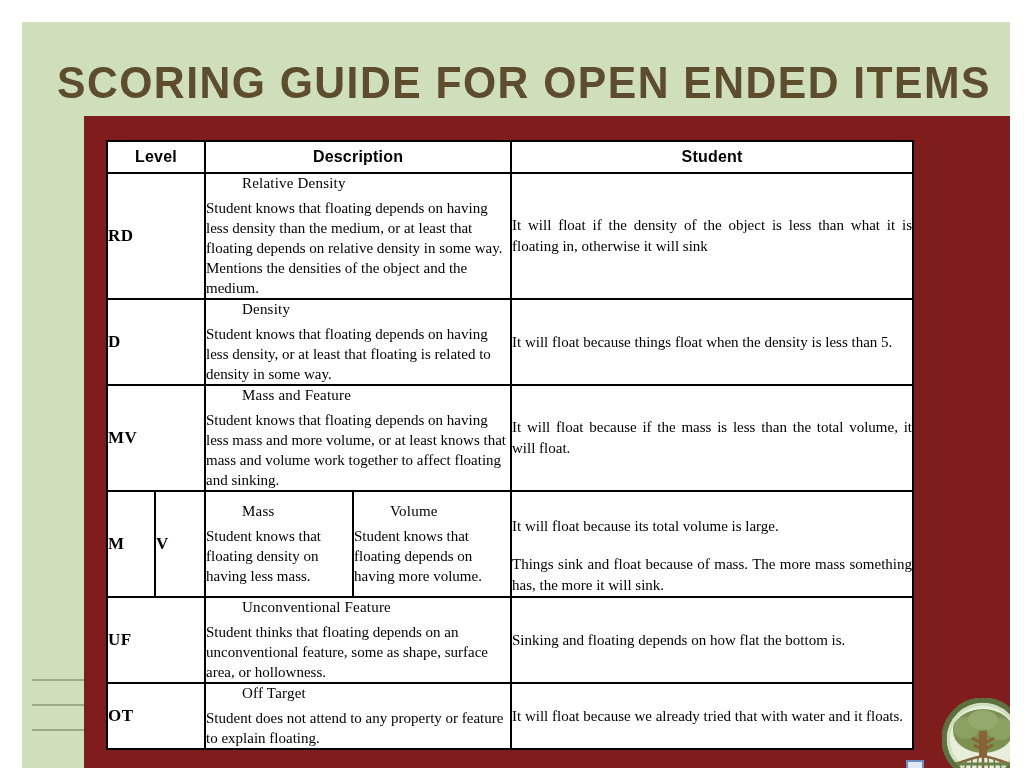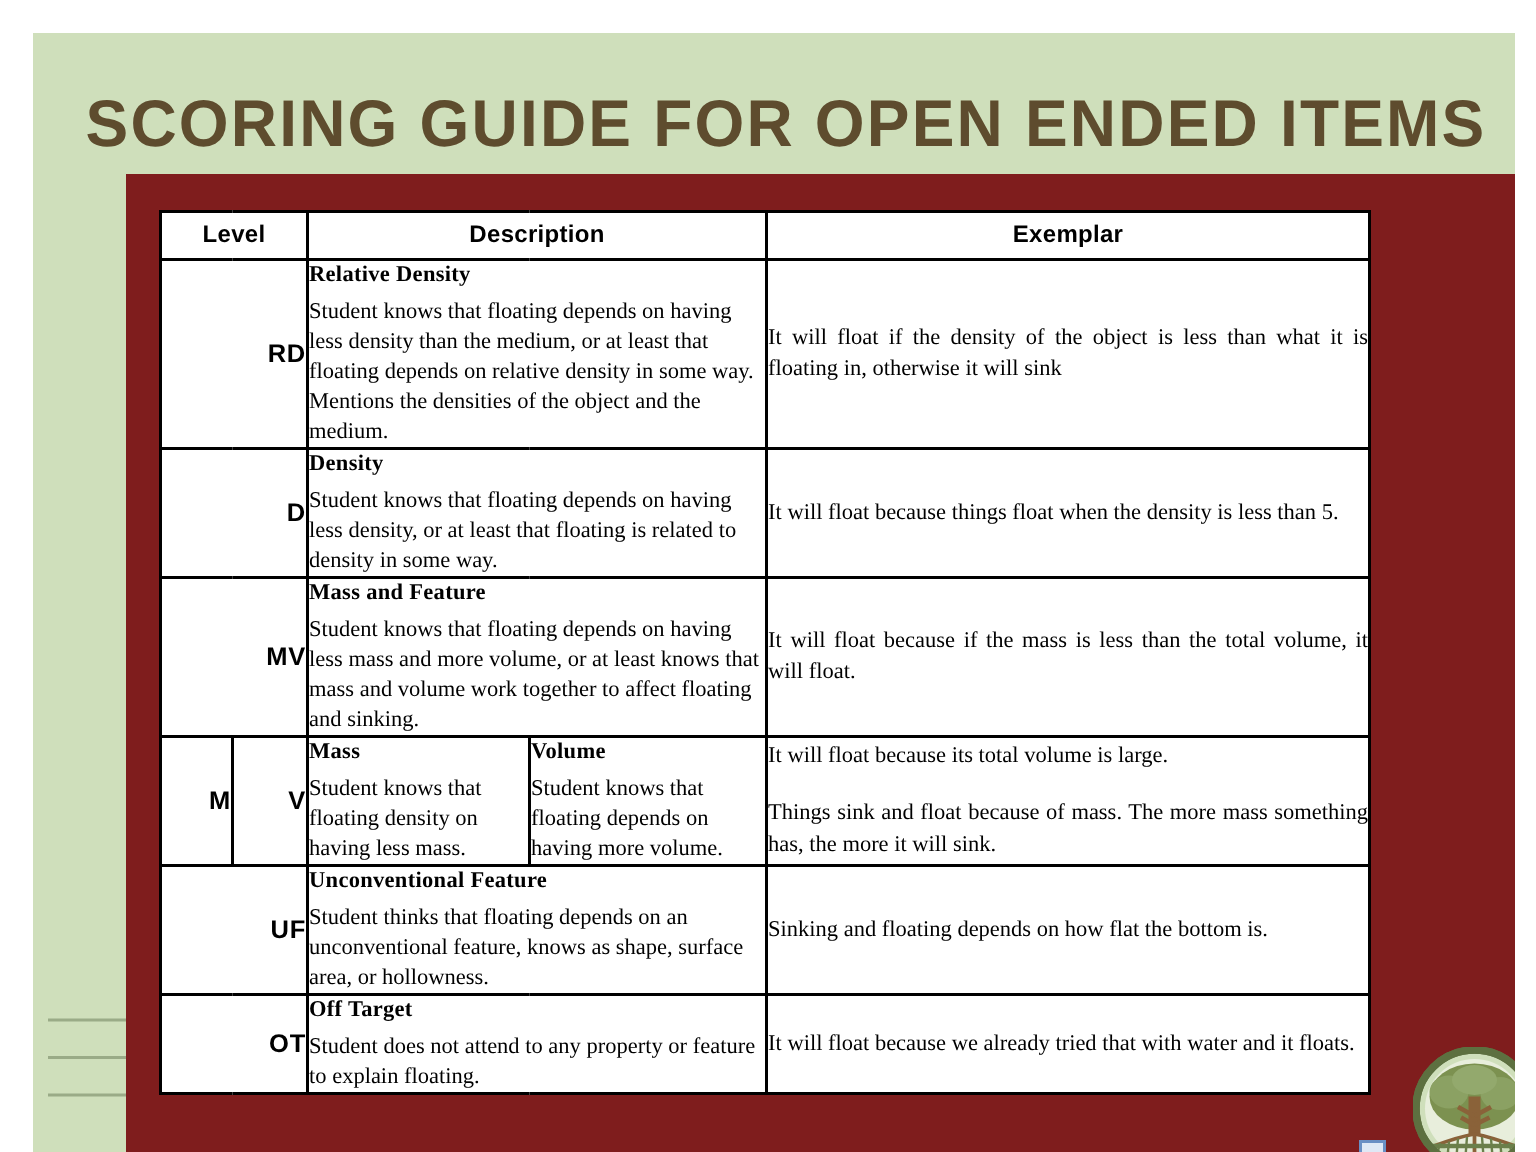--- a/index.html
+++ b/index.html
@@ -100,59 +100,60 @@
     text-align: center;
     font-family: "Liberation Sans Narrow", "Liberation Sans", sans-serif;
     font-weight: bold;
     font-size: 16px;
     height: 30px;
     letter-spacing: 0.2px;
   }
 
   
   .lvl {
-    text-align: right;
-    font-family: Liberation Sans, sans-serif;
+    text-align: left;
+    font-family: Liberation Serif, serif;
     font-weight: bold;
     font-size: 17px;
     letter-spacing: 0.5px;
   }
 
   
   .desc {
     padding: 8px 10px 10px 11px;
     vertical-align: top;
   }
   .desc-title {
     font-family: "Liberation Serif", serif;
-    font-weight: bold;
+    font-weight: normal;
     font-size: 15px;
     line-height: 19px;
     margin-bottom: 5px;
     letter-spacing: 0.2px;
+    padding-left: 36px;
   }
   .desc-body {
     font-family: "Liberation Serif", serif;
     font-size: 15px;
     line-height: 20px;
   }
 
   
   .exem {
     padding: 6px 12px 6px 12px;
     vertical-align: middle;
     font-family: "Liberation Serif", serif;
     font-size: 15px;
     line-height: 21px;
     text-align: justify;
     margin-left: 43px;
   }
   .exem p { margin: 0; }
   .exem p + p { margin-top: 17px; }
-  .exem.vtop { vertical-align: top; padding-top: 2px; }
+  .exem.vtop { vertical-align: top; padding-top: 24px; }
 
   
   .sub {
     padding: 8px 10px 10px 11px;
     vertical-align: top;
   }
 
   
   #artifact {
     position: absolute;
@@ -204,21 +205,21 @@
         <col style="width:50px">
         <col style="width:148px">
         <col style="width:158px">
         <col style="width:402px">
       </colgroup>
 
       <tbody>
           <tr>
         <th class="hdr" colspan="2">Level</th>
         <th class="hdr" colspan="2">Description</th>
-        <th class="hdr">Exemplar</th>
+        <th class="hdr">Student</th>
       </tr>
 
       <tr>
         <td class="lvl" colspan="2">RD</td>
         <td class="desc" colspan="2">
           <div class="desc-title">Relative Density</div>
           <div class="desc-body">Student knows that floating depends on having less density than the medium, or at least that floating depends on relative density in some way. Mentions the densities of the object and the medium.</div>
         </td>
         <td class="exem">It will float if the density of the object is less than what it is floating in, otherwise it will sink</td>
       </tr>
@@ -255,21 +256,21 @@
         <td class="exem vtop">
           <p>It will float because its total volume is large.</p>
           <p>Things sink and float because of mass. The more mass something has, the more it will sink.</p>
         </td>
       </tr>
 
       <tr>
         <td class="lvl" colspan="2">UF</td>
         <td class="desc" colspan="2">
           <div class="desc-title">Unconventional Feature</div>
-          <div class="desc-body">Student thinks that floating depends on an unconventional feature, knows as shape, surface area, or hollowness.</div>
+          <div class="desc-body">Student thinks that floating depends on an unconventional feature, some as shape, surface area, or hollowness.</div>
         </td>
         <td class="exem">Sinking and floating depends on how flat the bottom is.</td>
       </tr>
 
       <tr>
         <td class="lvl" colspan="2">OT</td>
         <td class="desc" colspan="2">
           <div class="desc-title">Off Target</div>
           <div class="desc-body">Student does not attend to any property or feature to explain floating.</div>
         </td>

